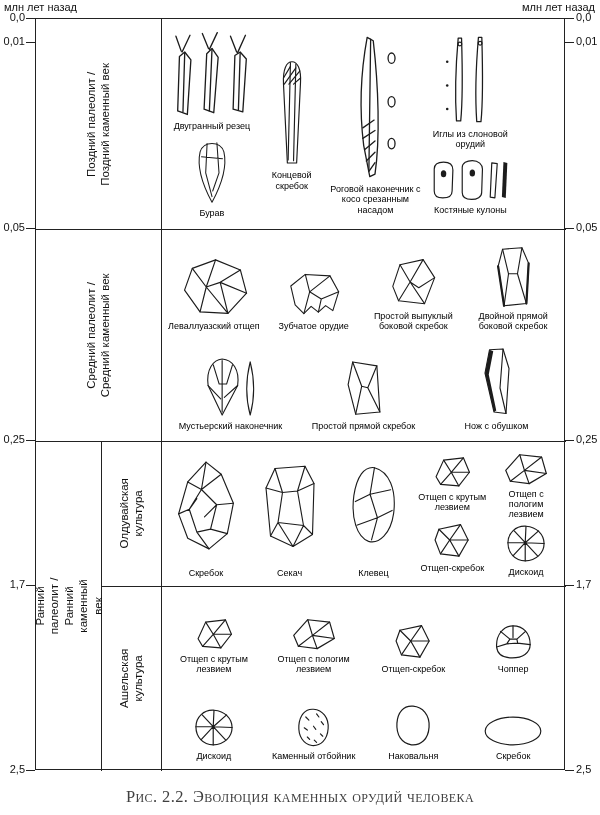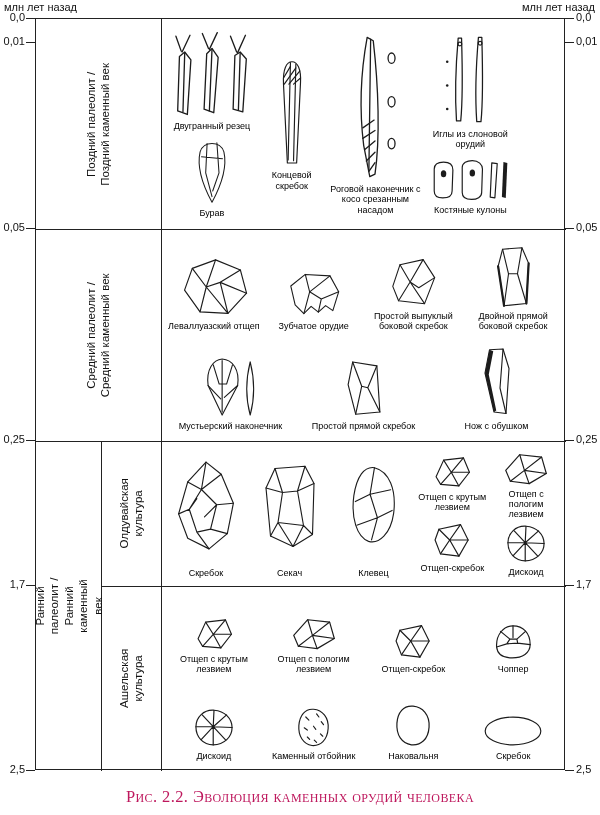--- a/index.html
+++ b/index.html
@@ -35,21 +35,21 @@
 
   .tool { display:flex; flex-direction:column; align-items:center; justify-content:flex-end;
           row-gap:3px; text-align:center; padding:0 1px; }
   .tool .fig { display:flex; align-items:flex-end; justify-content:center; }
   .tool.fill { height:100%; padding-bottom:2px; }
   .tool.fill .fig { flex:1; align-items:center; }
   .tlabel { font-size:9px; line-height:1.12; color:#000; }
 
   .caption { position:absolute; left:0; top:787px; width:600px; text-align:center;
              font-family:"Liberation Serif", serif; font-variant:small-caps;
-             font-size:16.5px; letter-spacing:0.4px; color:#be185d; }
+             font-size:16.5px; letter-spacing:0.4px; color:#404040; }
 </style>
 </head>
 <body>
 
 <div class="page">
   <div class="unit left">млн лет назад</div>
   <div class="unit right">млн лет назад</div>
   <div id="diagram">
       <div class="hline" style="left: 0px; top: 210px; width: 530px;"></div>
       <div class="hline" style="left: 0px; top: 422px; width: 530px;"></div>

